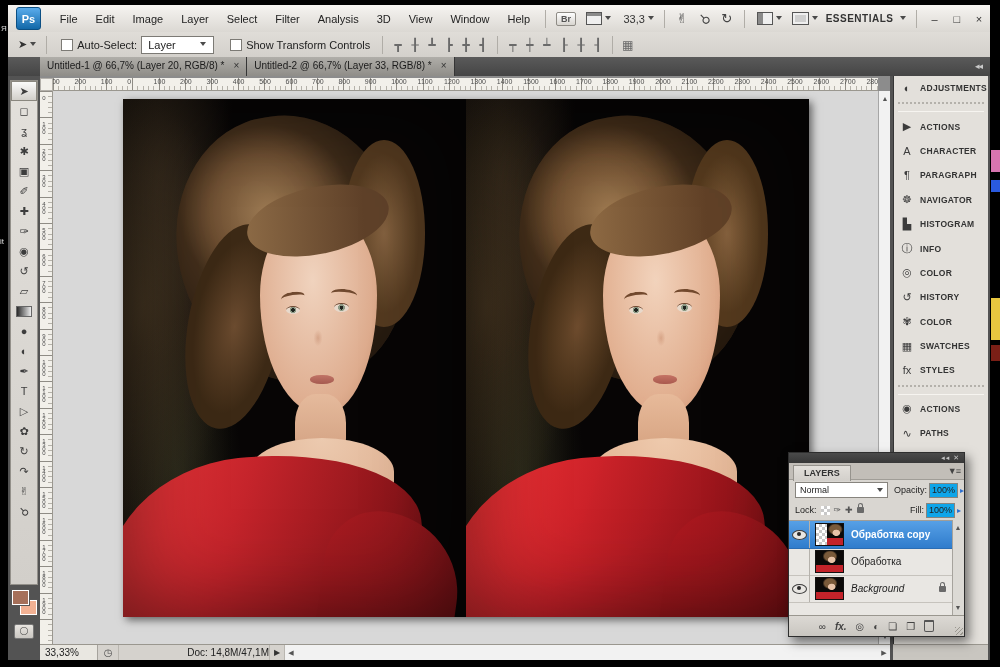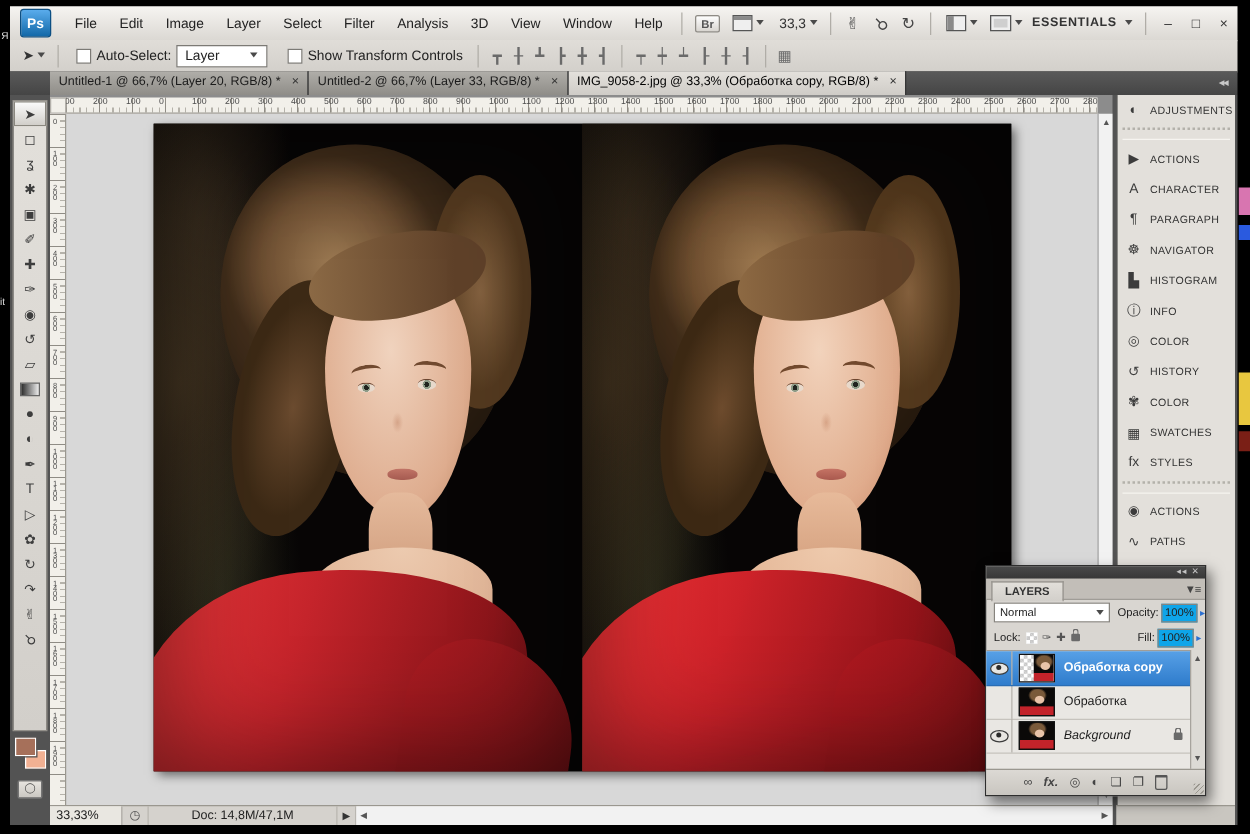--- a/index.html
+++ b/index.html
@@ -67,21 +67,21 @@
                            repeating-linear-gradient(180deg,#b5b2aa 0 1px,transparent 1px 5.28px);
           background-size:100% 100%,4px 100%;background-position:0 0,100% 0;background-repeat:no-repeat,repeat-y}
   .vlab{position:absolute;left:1px;font-size:6px;color:#4c4c4c;writing-mode:vertical-rl;text-orientation:upright;letter-spacing:-2px}
   #paste{left:13px;top:15px;width:825px;height:553px;background:#d8d8d8;overflow:hidden}
   #vscroll{left:838px;top:15px;width:12px;height:553px;background:#f2f2f2;border-left:1px solid #a6a6a6;box-sizing:border-box}
   #hstatusrow{left:0;top:568px;width:850px;height:16px;background:#d5d2cd;display:flex;align-items:stretch;
               border-top:1px solid #9a978f;box-sizing:border-box;font-size:10px;color:#222}
   .scrollarrow{color:#555;font-size:7px;text-align:center;line-height:15px;width:12px}
   #zoombox{width:52px;background:#e9e7e1;border-right:1px solid #a6a39d;line-height:15px;padding-left:5px}
   #statusico{width:20px;text-align:center;color:#555;line-height:15px}
-  #docbox{width:150px;text-align:center;line-height:15px;border-left:1px solid #bduffbb;border-left:1px solid #b9b6b0;border-right:1px solid #b9b6b0}
+  #docbox{width:150px;text-align:right;line-height:15px;border-left:1px solid #bduffbb;border-left:1px solid #b9b6b0;border-right:1px solid #b9b6b0}
   #statadv{width:14px;text-align:center;line-height:15px;color:#333;font-size:8px;border-right:1px solid #b9b6b0}
   #hscroll{flex:1;background:#f2f2f2;display:flex;justify-content:space-between}
   
   #canvas{left:70px;top:8px;width:686px;height:518px;box-shadow:3px 3px 8px rgba(0,0,0,.55);background:#000}
   .portrait{position:absolute;top:0;width:343px;height:518px;overflow:hidden;
     background:
       radial-gradient(130px 300px at 6% 40%,rgba(82,64,40,.6),transparent 70%),
       radial-gradient(90px 220px at 16% 72%,rgba(70,78,50,.35),transparent 70%),
       radial-gradient(110px 260px at 10% 15%,rgba(60,48,34,.5),transparent 70%),
       linear-gradient(90deg,rgba(46,36,24,.65) 0 10%,transparent 32%),
@@ -115,21 +115,21 @@
          background:radial-gradient(at 50% 0,#ecca af,#e0b192);background:radial-gradient(at 50% 0,#eccaaf,#dfb091)}
   .red-main{left:-6%;top:69%;width:94%;height:38%;transform:rotate(-6deg);border-radius:50% 60% 0 0/70% 45% 0 0;
             background:linear-gradient(115deg,#ef3a3c,#c5242b 40%,#8c151a 78%,#5c0d10)}
   .red-right{left:58%;top:80%;width:40%;height:26%;transform:rotate(8deg);border-radius:40% 60% 0 0;
              background:linear-gradient(120deg,#a91b21,#6e1014)}
   .vign{left:0;top:0;right:0;bottom:0;box-shadow:inset 0 0 90px rgba(0,0,0,.55)}
   
   #dock{left:893px;top:76px;width:95px;height:584px;background:#e3e0db;border-left:1px solid #353535;box-sizing:border-box}
   .dock-item{height:24.4px;display:flex;align-items:center}
   .dock-ico{width:26px;text-align:center;font-size:11px;color:#3c3c3c}
-  .dock-label{font-size:8.5px;font-weight:normal;color:#333;letter-spacing:.3px}
+  .dock-label{font-size:8.5px;font-weight:bold;color:#333;letter-spacing:.3px}
   .dock-sep{height:7px;margin:2px 4px;border-top:2px dotted #b4b1ab;border-bottom:1px solid #f6f4f0}
   #dock-bottom{left:893px;top:644px;width:95px;height:16px;background:#c9c6c0;border-top:1px solid #9a978f;box-sizing:border-box}
   
   #layers{left:788px;top:452px;width:177px;height:185px;background:#d9d6d1;border:1px solid #2e2e2e;
           box-shadow:4px 5px 10px rgba(0,0,0,.5);box-sizing:border-box;z-index:9}
   #lp-head{left:0;top:0;width:100%;height:10px;background:linear-gradient(#4a4a4a,#373737);color:#c4c4c4;
            font-size:7px;line-height:9px;text-align:right;padding-right:4px;box-sizing:border-box;letter-spacing:1px}
   #lp-tabrow{left:0;top:10px;width:100%;height:17px;background:#c2beb8;border-bottom:1px solid #a09d97;box-sizing:border-box}
   #lp-tab{left:4px;top:2px;height:15px;padding:0 10px;background:linear-gradient(#e2dfda,#d2cfca);
           border:1px solid #96938d;border-bottom:none;font-size:9px;font-weight:bold;color:#333;line-height:15px}
@@ -252,21 +252,20 @@
       <span class="opt-ico">╂</span>
       <span class="opt-ico">┨</span>
       <div class="vsep"></div>
       <span class="opt-ico">▦</span>
     </div>
 </div>
 
 <div id="tabstrip" class="ab">
   <div class="tab"><span>Untitled-1 @ 66,7% (Layer 20, RGB/8) *</span><span class="x">×</span></div>
   <div class="tab"><span>Untitled-2 @ 66,7% (Layer 33, RGB/8) *</span><span class="x">×</span></div>
-  <div class="tab active"><span>IMG_9058-2.jpg @ 33,3% (Обработка copy, RGB/8) *</span><span class="x">×</span></div>
   <span id="dock-collapse">◂◂</span>
 </div>
 
 <div id="mainbg" class="ab"></div>
 
 <div id="toolbar" class="ab">
     <div class="tool sel">
       <span>➤</span>
     </div>
     <div class="tool">

